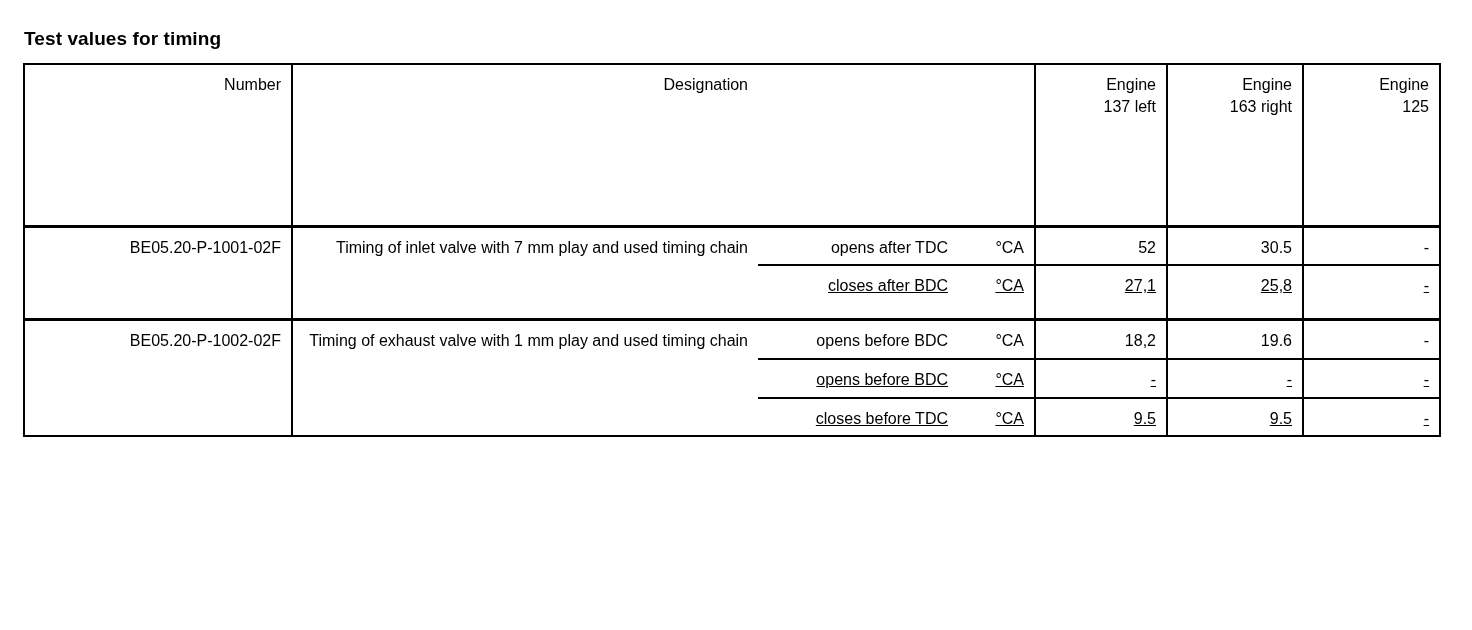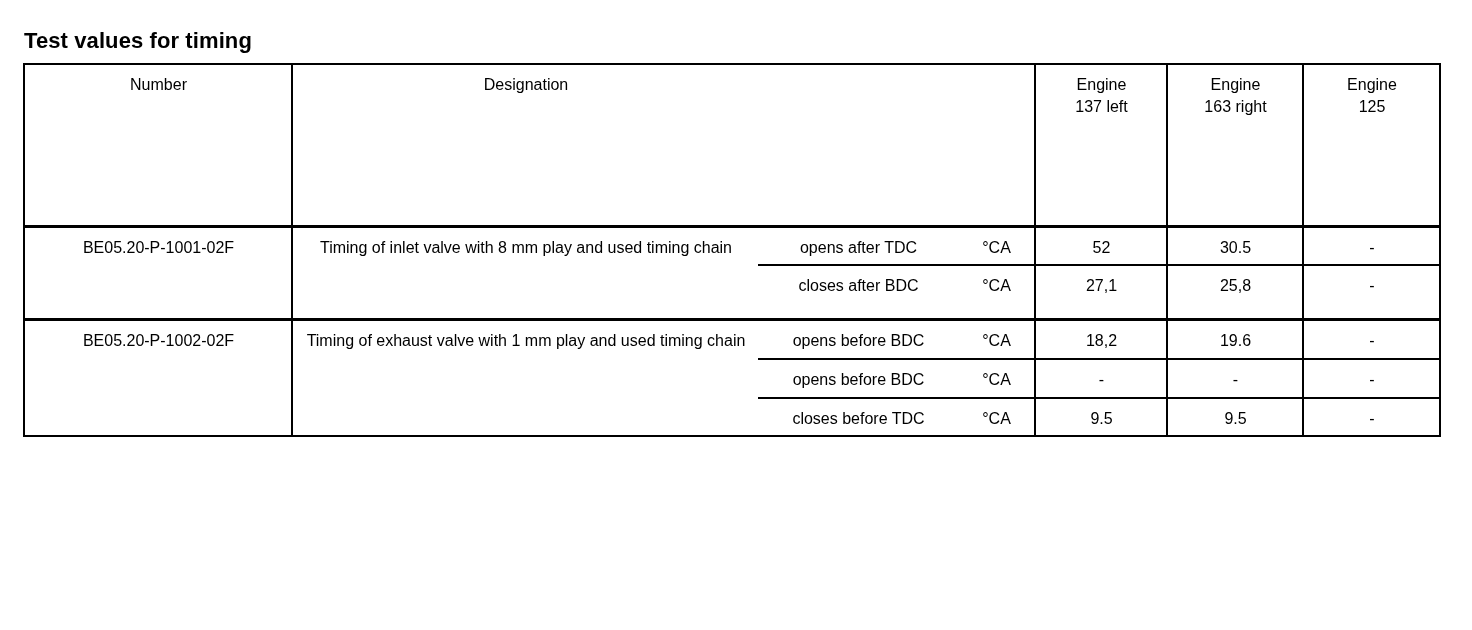--- a/index.html
+++ b/index.html
@@ -9,42 +9,42 @@
     background: #ffffff;
     font-family: "Liberation Sans", sans-serif;
     color: #000000;
     overflow: hidden;
   }
   .page { position: relative; width: 1472px; height: 630px; }
 
   .doc-title {
     position: absolute;
     left: 24px; top: 28px;
-    font-size: 22px;
+    font-size: 19px;
     font-weight: bold;
     letter-spacing: 0.1px;
   }
 
   .tbl-wrap {
     position: absolute;
     left: 23px; top: 63px;
     width: 1416px; height: 528px;
   }
 
   table.timing {
     width: 1416px;
     border-collapse: collapse;
     table-layout: fixed;
     font-size: 16px;
   }
   table.timing td, table.timing th {
     vertical-align: top;
     padding: 9px 10px 6px 11px;
     font-weight: normal;
-    text-align: center;
+    text-align: right;
     line-height: 1.36;
   }
 
   
   .timing { border: 2.5px solid #000; }
 
   
   col.c-number { width: 268px; }
   col.c-desig  { width: 466px; }
   col.c-cond   { width: 200px; }
@@ -52,21 +52,21 @@
   col.c-e137l  { width: 132px; }
   col.c-e137r  { width: 136px; }
   col.c-e155   { width: 137px; }
 
   
   .v-left   { border-right: 2.5px solid #000; }   
   .v-val    { border-left: 2.5px solid #000; }    
 
   
   .thick-bottom > td, .thick-bottom > th { border-bottom: 3px solid #000; }
-  .thin-sub { border-top: 2.5px solid #000; }
+  .thin-sub { border-top: 2.5px solid #000; text-decoration: underline; }
 
   
   .hdr { font-weight: bold; }
   .hdr-tall { height: 162px; }
 
   .cell-cond { padding-left: 14px; }
   .cell-unit { padding-left: 2px; }
 
   .big-row-number, .big-row-desig { }
 
@@ -108,21 +108,21 @@
           <th class="hdr v-val">
             <div>Engine</div>
             <div>125</div>
           </th>
         </tr>
       </tbody>
 
       <tbody>
         <tr>
           <td class="v-left big-row-number" rowspan="2">BE05.20-P-1001-02F</td>
-          <td class="big-row-desig" rowspan="2">Timing of inlet valve with 8 mm play and used timing chain</td>
+          <td class="big-row-desig" rowspan="2">Timing of inlet valve with 7 mm play and used timing chain</td>
           <td class="cell-cond sub-cell">opens after TDC</td>
           <td class="cell-unit">°CA</td>
           <td class="v-val">52</td>
           <td class="v-val">30.5</td>
           <td class="v-val">-</td>
         </tr>
         <tr>
           <td class="cell-cond sub-cell thin-sub">closes after BDC</td>
           <td class="cell-unit thin-sub">°CA</td>
           <td class="v-val thin-sub">27,1</td>

